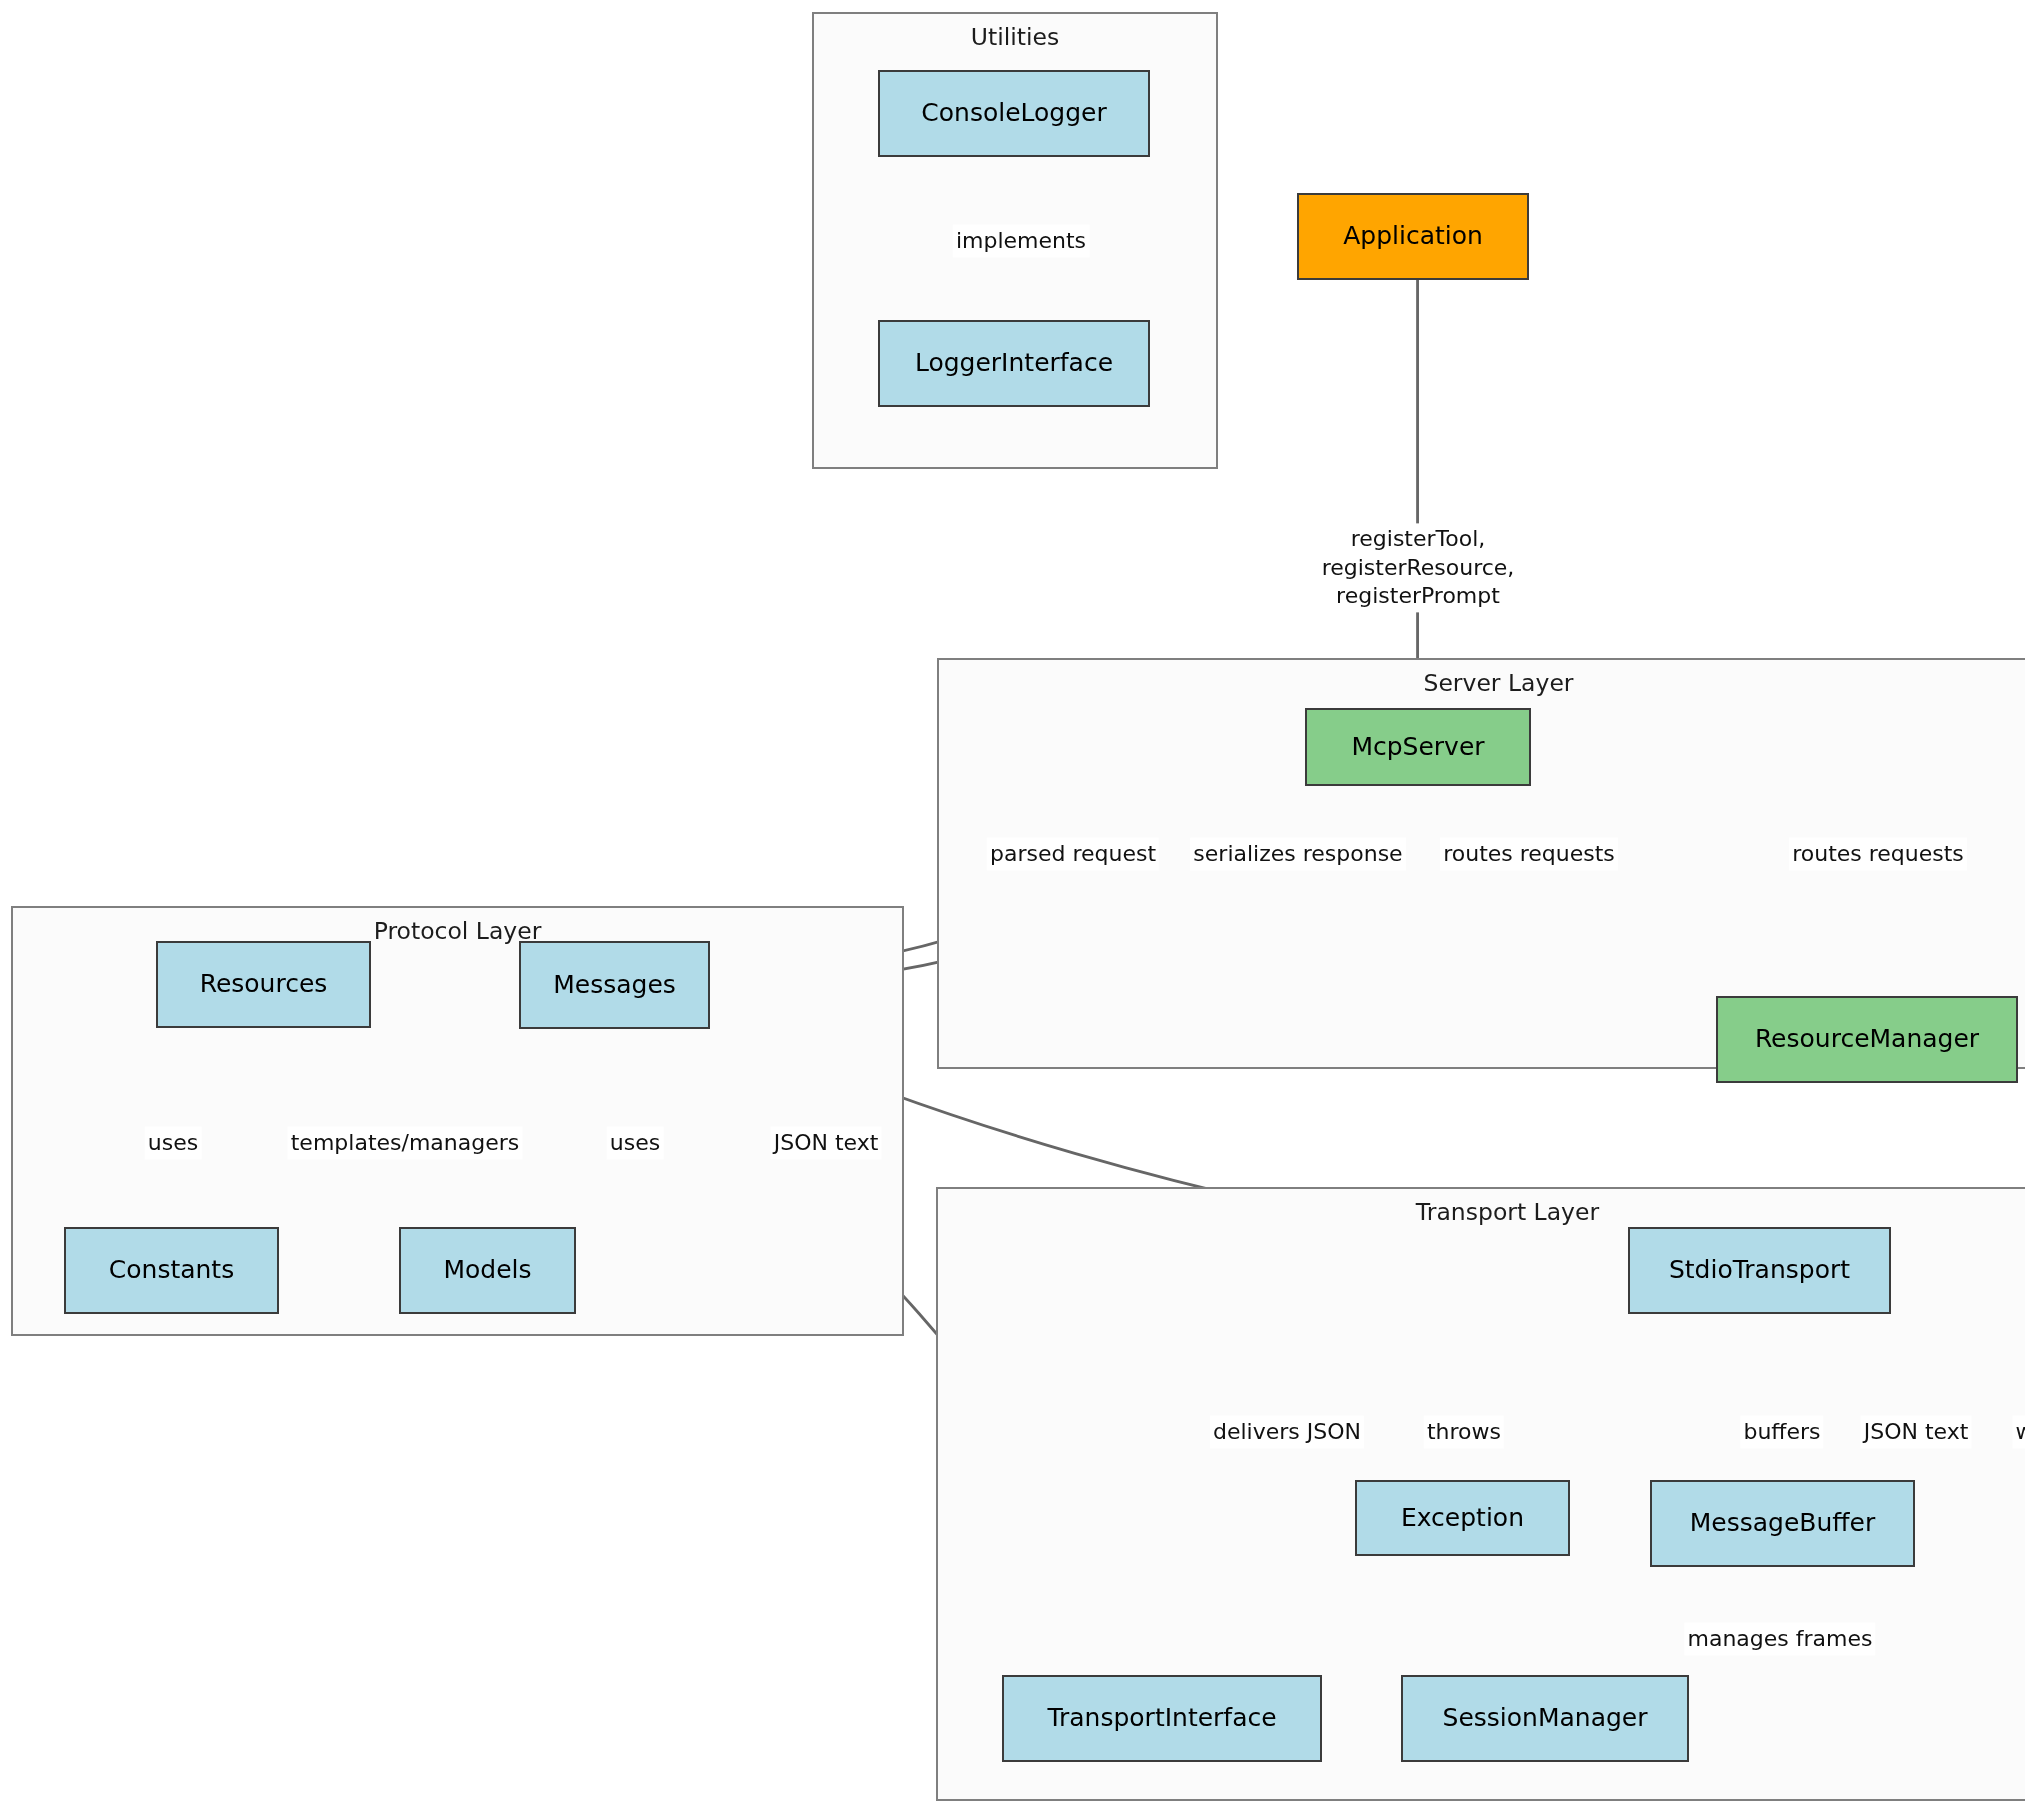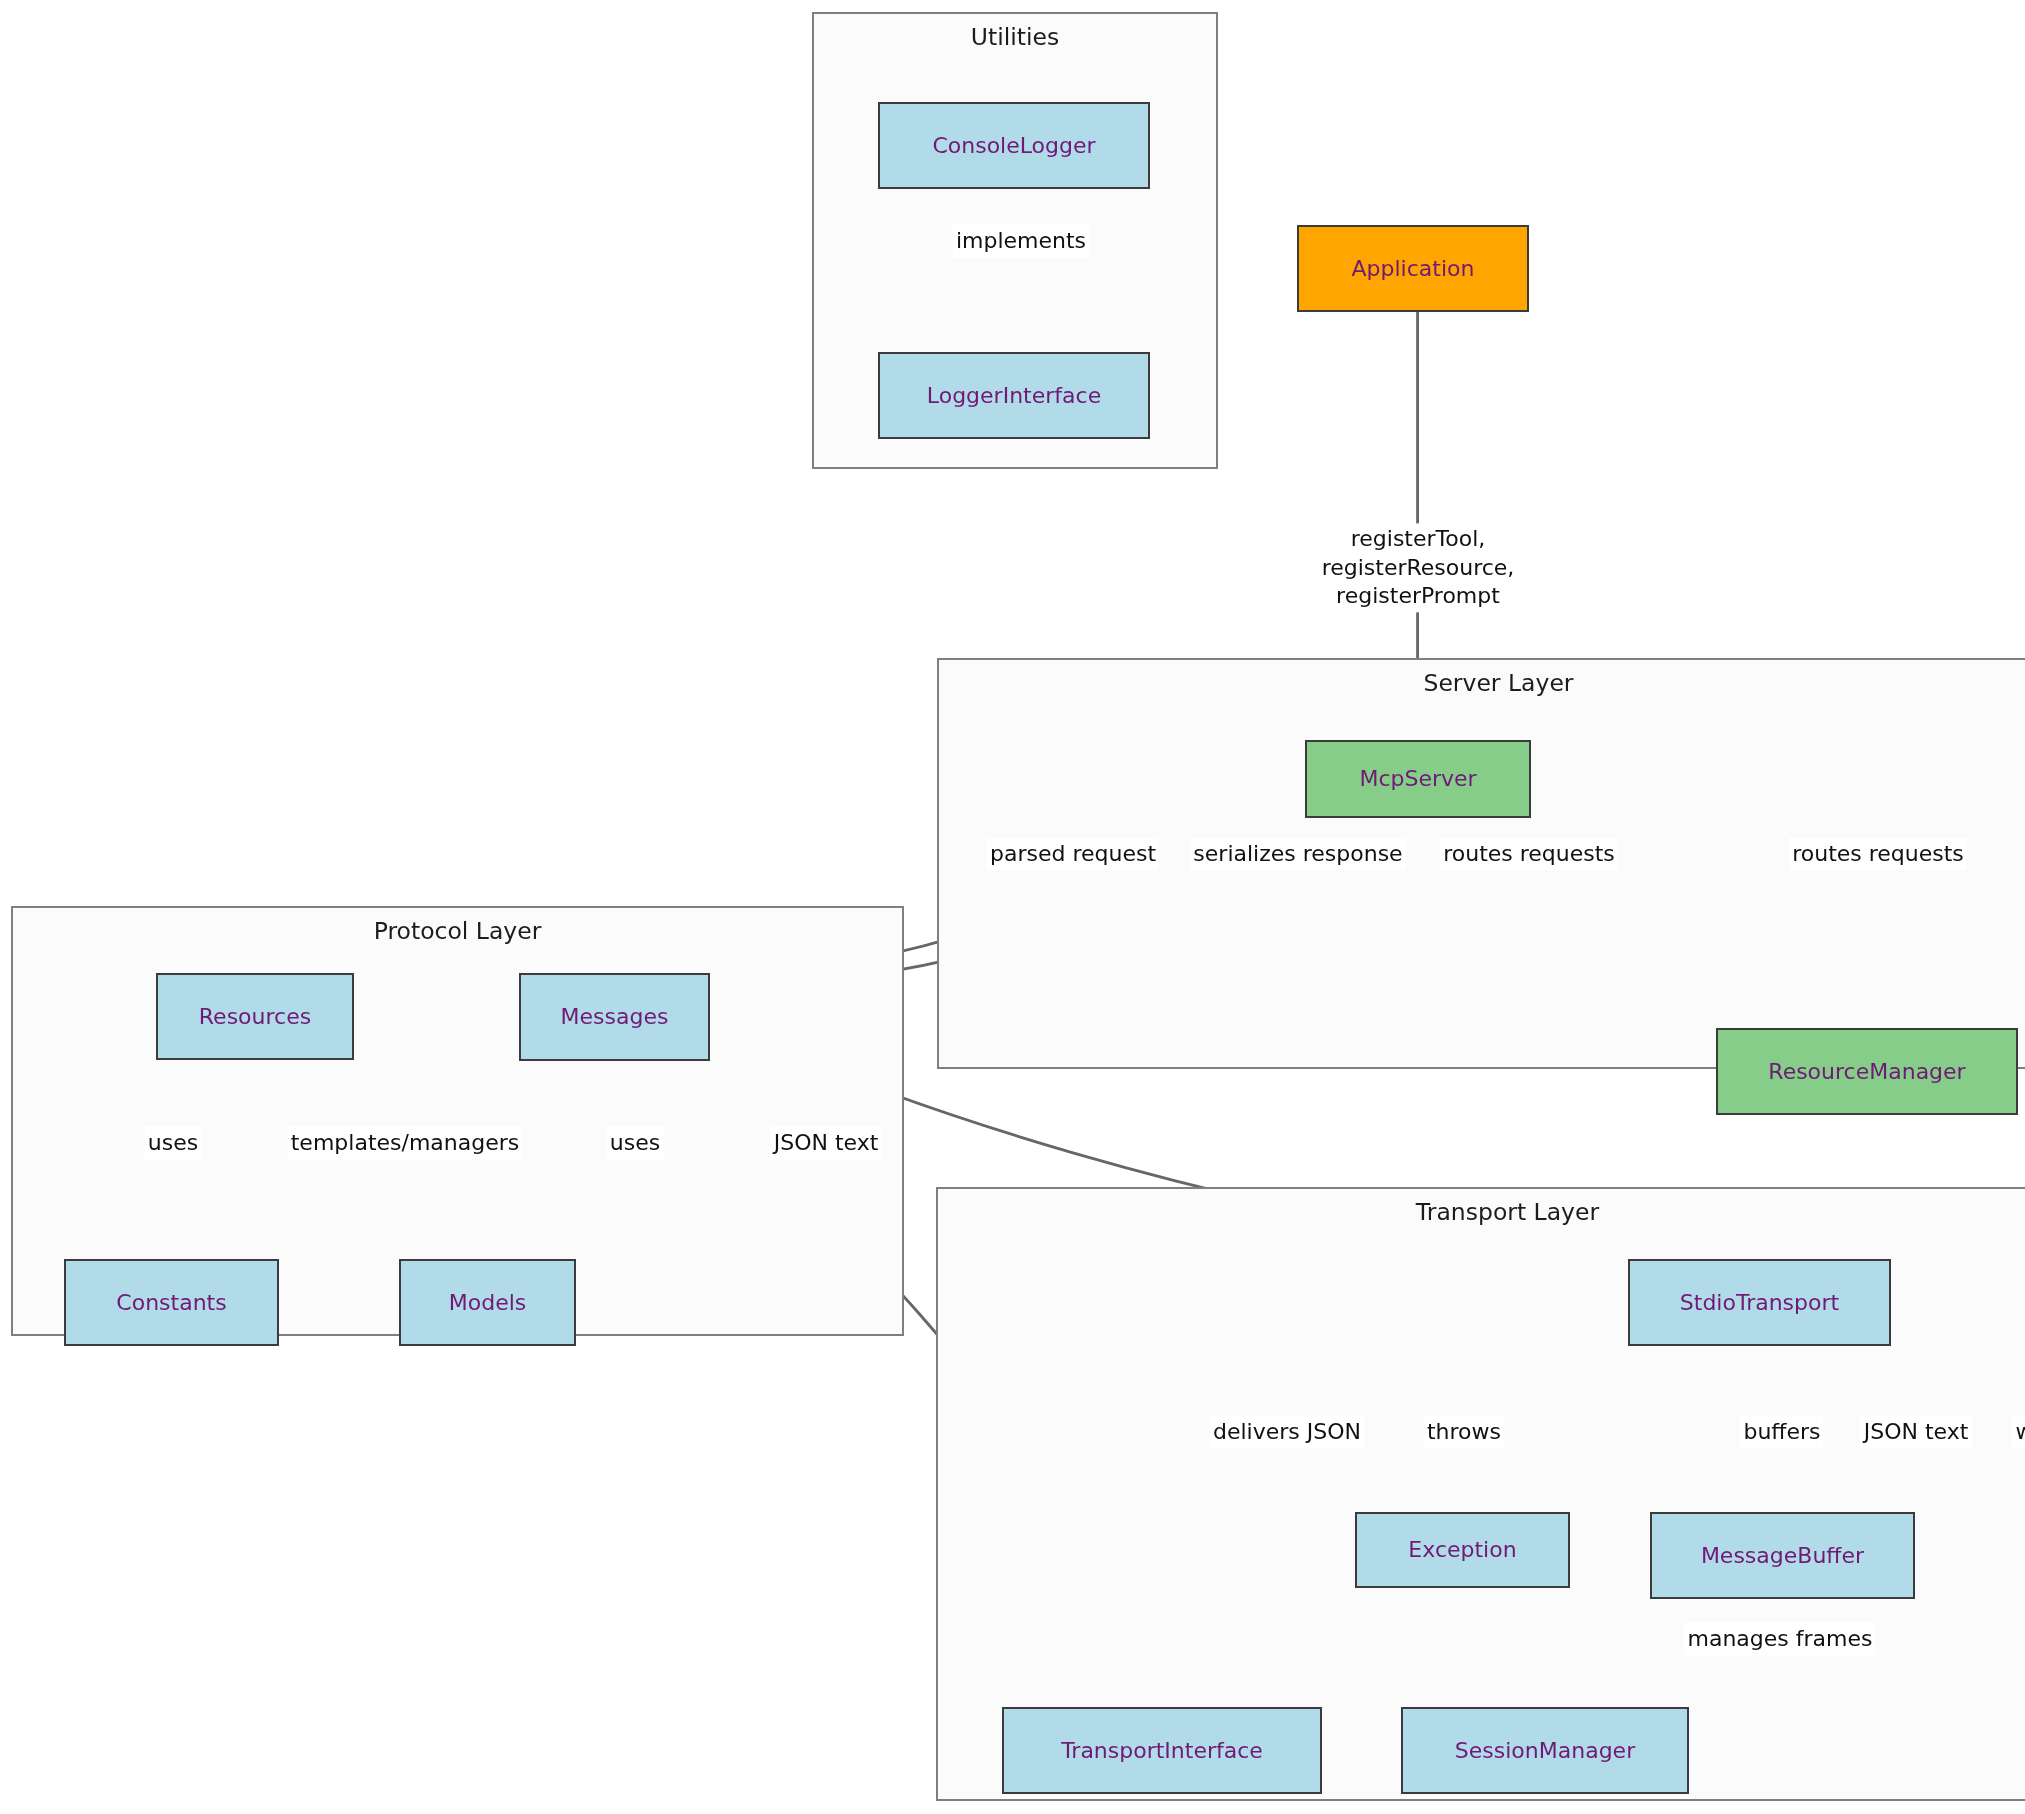--- a/index.html
+++ b/index.html
@@ -43,26 +43,25 @@
   }
   
   .node {
     position: absolute;
     box-sizing: border-box;
     border: 2.4px solid #3b3b3b;
     display: flex;
     align-items: center;
     justify-content: center;
     text-align: center;
-    font-size: 22px;
-    color: #701a75;
+    font-size: 25px;
+    color: #000000;
     line-height: 1.15;
     font-family: "DejaVu Sans", sans-serif;
     white-space: nowrap;
-    margin-top: 32px;
   }
   .fill-blue   { background: #b1dbe8; }
   .fill-green  { background: #86cd8a; }
   .fill-orange { background: #ffa500; }
 
   
   .edge-label {
     position: absolute;
     background: #ffffff;
     font-size: 22px;
@@ -156,21 +155,21 @@
 
   <div class="node fill-green" style="left:1305px; top:708px; width:226px; height:78px;">
     <span>McpServer</span>
   </div>
 
 
   <div class="node fill-green" style="left:1716px; top:996px; width:302px; height:87px;">
     <span>ResourceManager</span>
   </div>
 
-  <div class="node fill-blue" style="left:156px; top:941px; width:198px; height:87px;">
+  <div class="node fill-blue" style="left:156px; top:941px; width:215px; height:87px;">
     <span>Resources</span>
   </div>
 
   <div class="node fill-blue" style="left:519px; top:941px; width:191px; height:88px;">
     <span>Messages</span>
   </div>
 
   <div class="node fill-blue" style="left:64px; top:1227px; width:215px; height:87px;">
     <span>Constants</span>
   </div>

